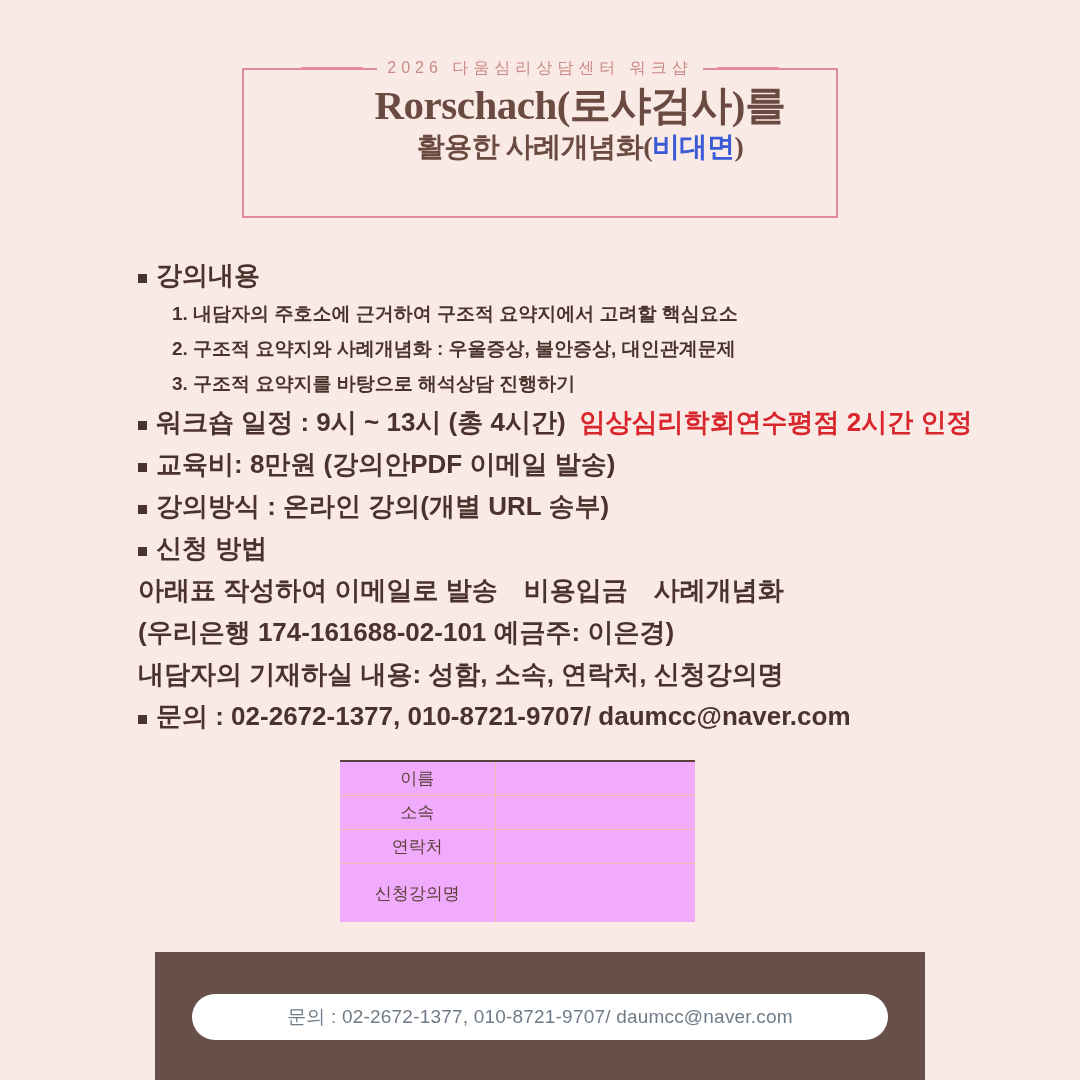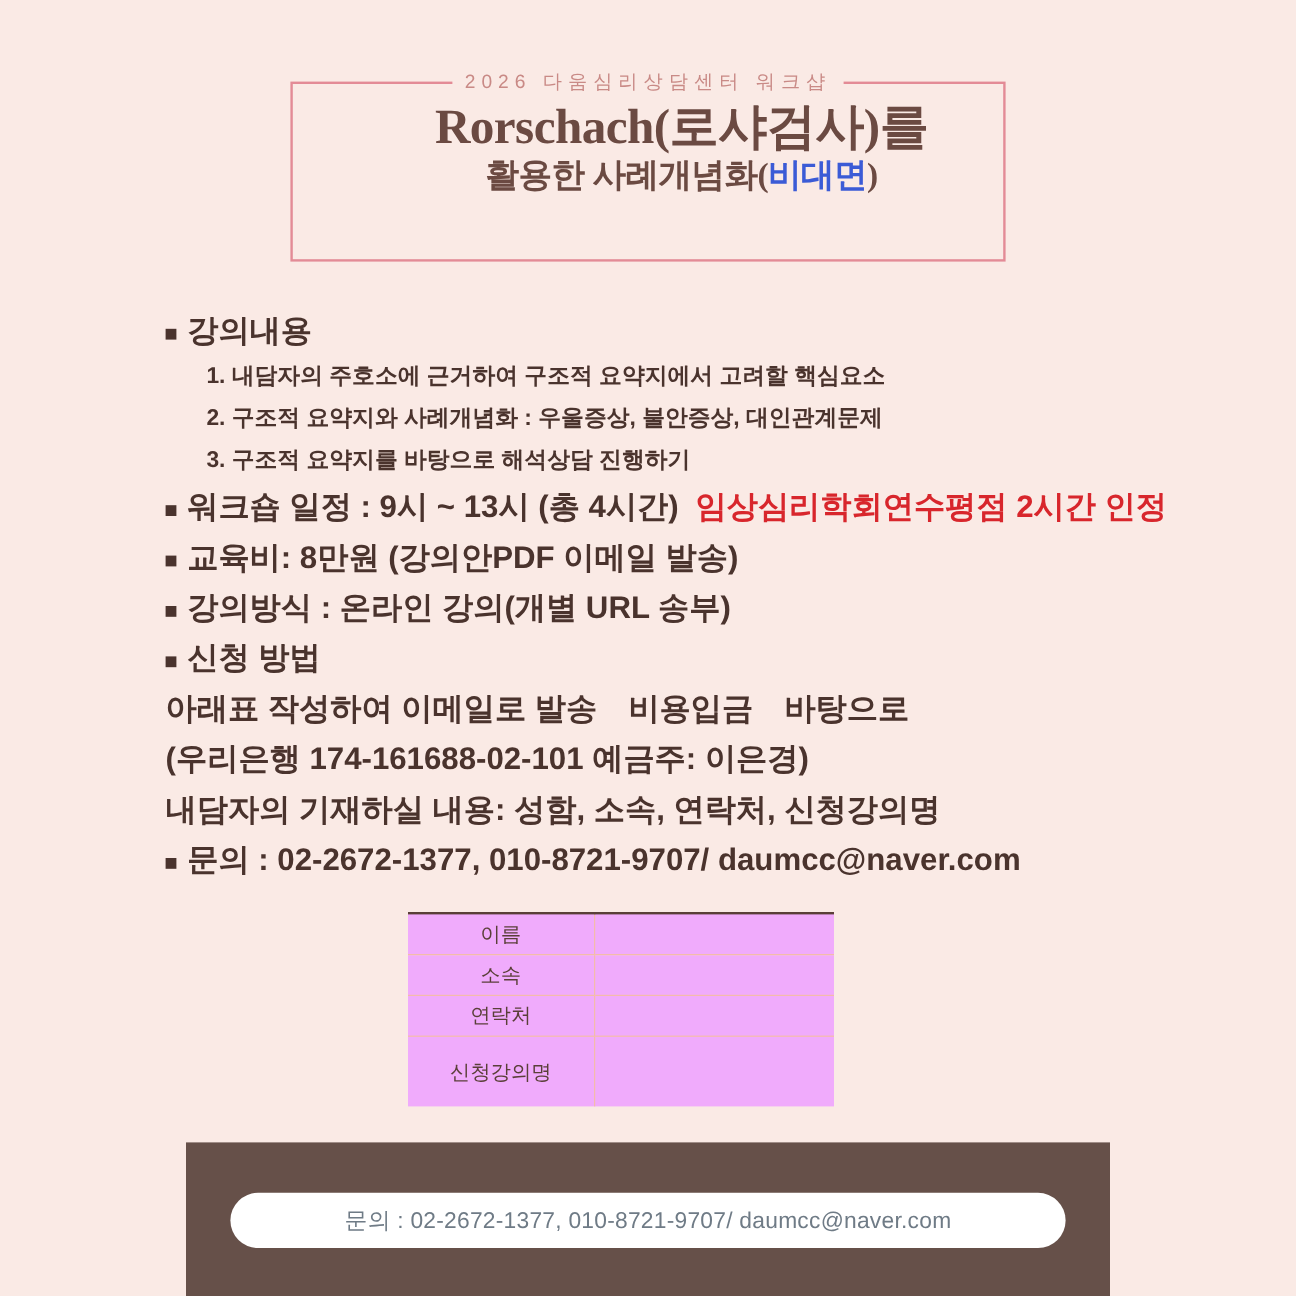--- a/index.html
+++ b/index.html
@@ -29,39 +29,38 @@
   .kicker-row {
     position: absolute;
     left: 242px;
     top: 52px;
     width: 596px;
     height: 32px;
     display: flex;
     align-items: center;
     justify-content: center;
     gap: 14px;
-    flex-direction: column;
   }
   .kicker-line {
     width: 62px;
     height: 2px;
     background: #e38b96;
   }
   .kicker-text {
     background: #faeae5;
     padding: 0 10px;
     font-size: 16px;
     letter-spacing: 5px;
     color: #c98a86;
     font-weight: 400;
     white-space: nowrap;
   }
   .title-block {
     position: absolute;
-    left: 228px;
+    left: 240px;
     top: 80px;
     width: 680px;
     text-align: center;
     line-height: 1.22;
   }
   .title-line {
     font-family: "Liberation Serif", serif;
     font-size: 41px;
     font-weight: 700;
     color: #6b4a42;
@@ -207,21 +206,21 @@
 
   <div class="line">
     <span class="bullet-sq"></span><span>강의방식 : 온라인 강의(개별 URL 송부)</span>
   </div>
 
   <div class="line">
     <span class="bullet-sq"></span><span>신청 방법</span>
   </div>
 
   <div class="line">
-    <span>아래표 작성하여 이메일로 발송</span><span class="gap-word"></span><span>비용입금</span><span class="gap-word"></span><span>바탕으로</span>
+    <span>아래표 작성하여 이메일로 발송</span><span class="gap-word"></span><span>비용입금</span><span class="gap-word"></span><span>사례개념화</span>
   </div>
 
   <div class="line">(우리은행 174-161688-02-101 예금주: 이은경)</div>
 
   <div class="line">내담자의 기재하실 내용: 성함, 소속, 연락처, 신청강의명</div>
 
   <div class="line">
     <span class="bullet-sq"></span><span>문의 : 02-2672-1377, 010-8721-9707/ daumcc@naver.com</span>
   </div>
 </div>

